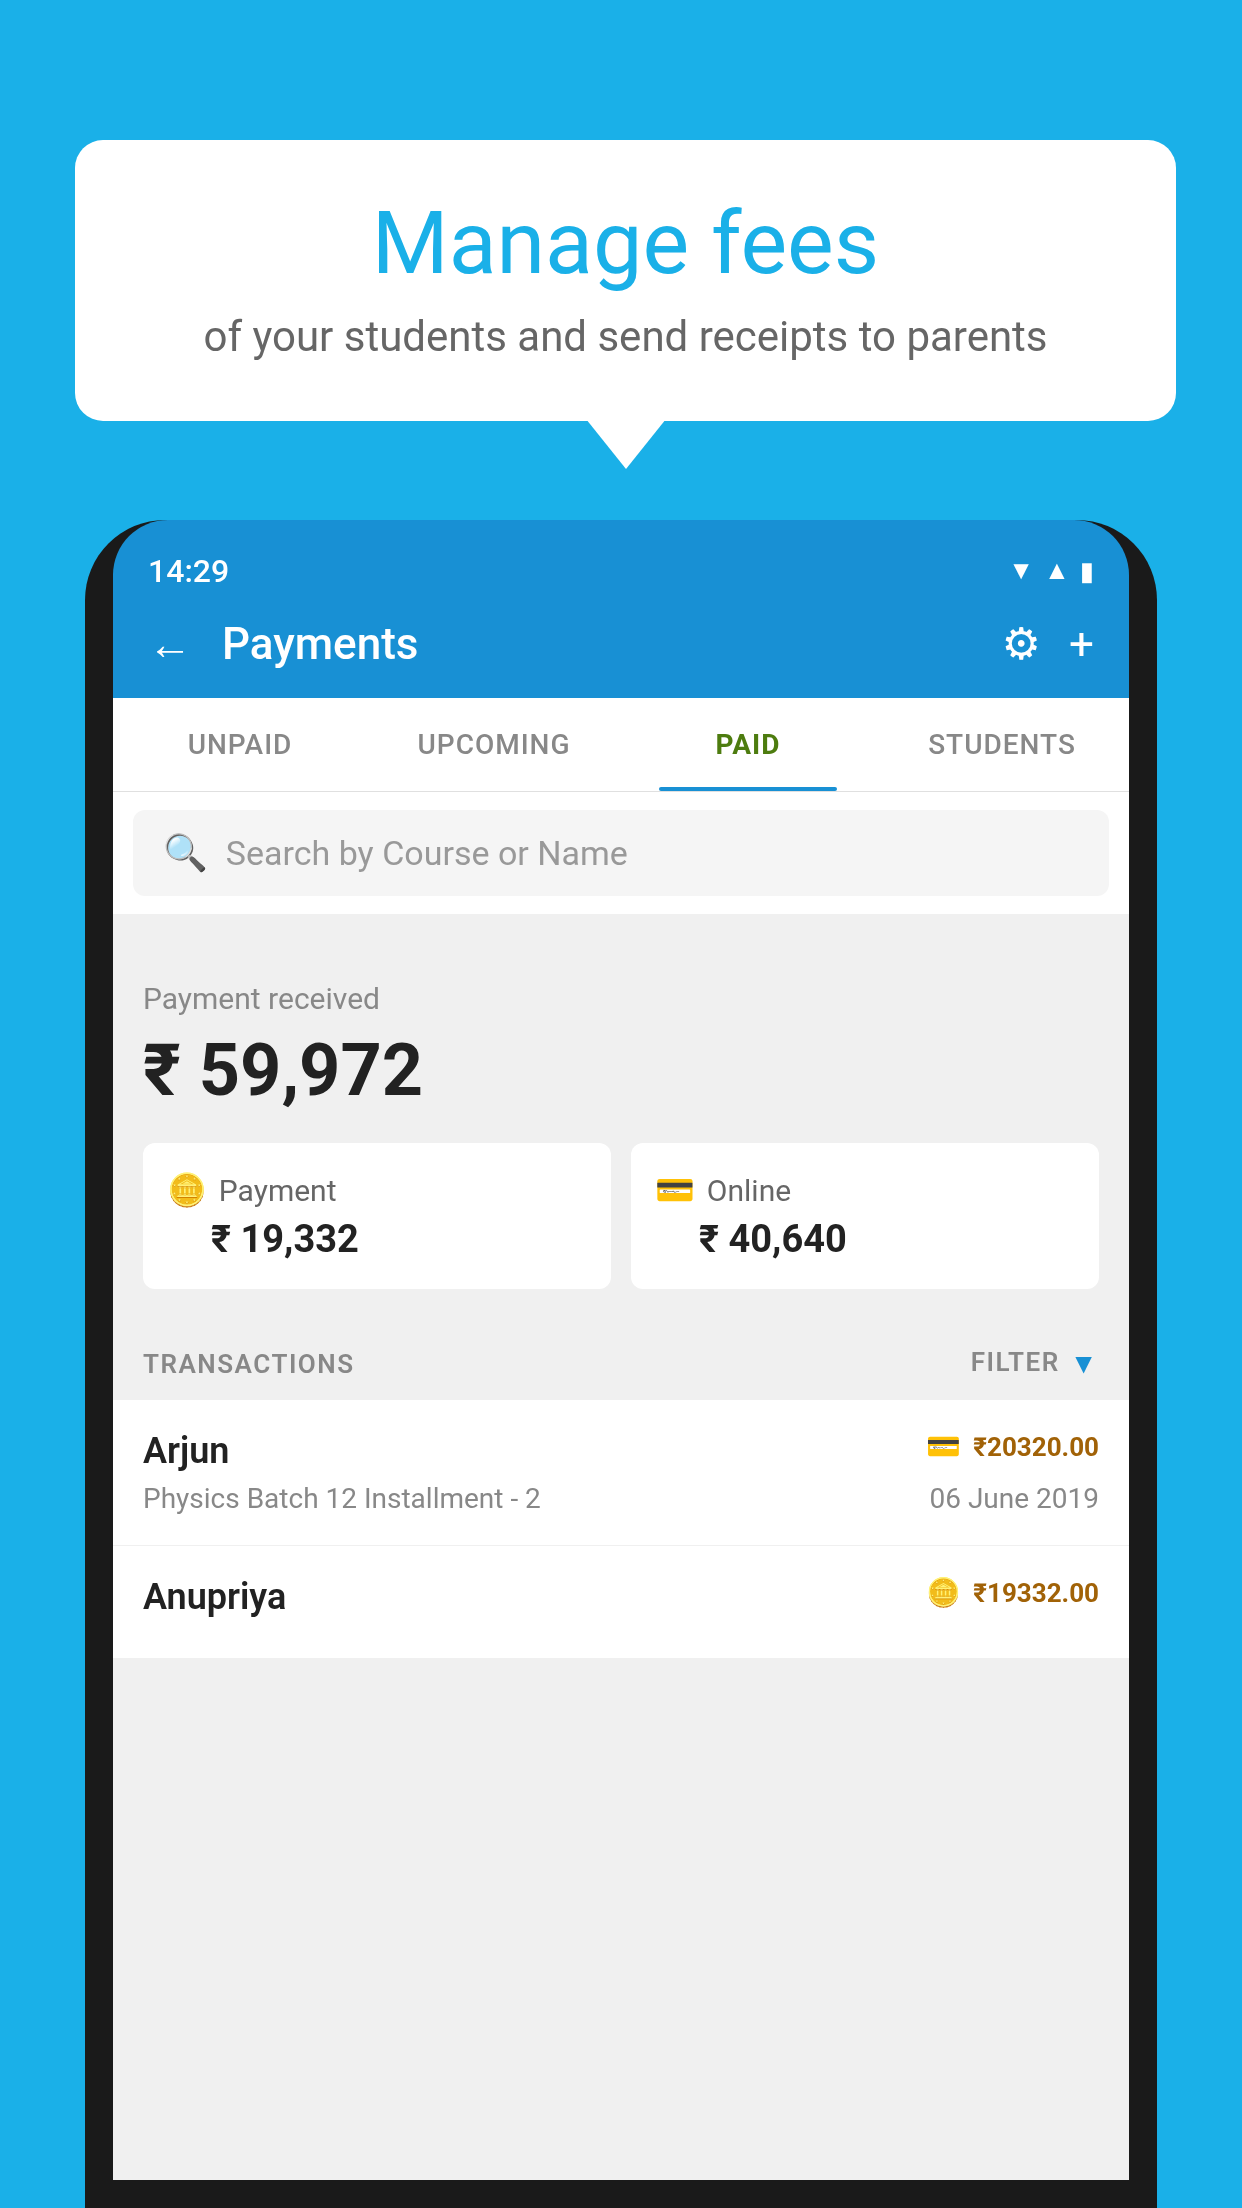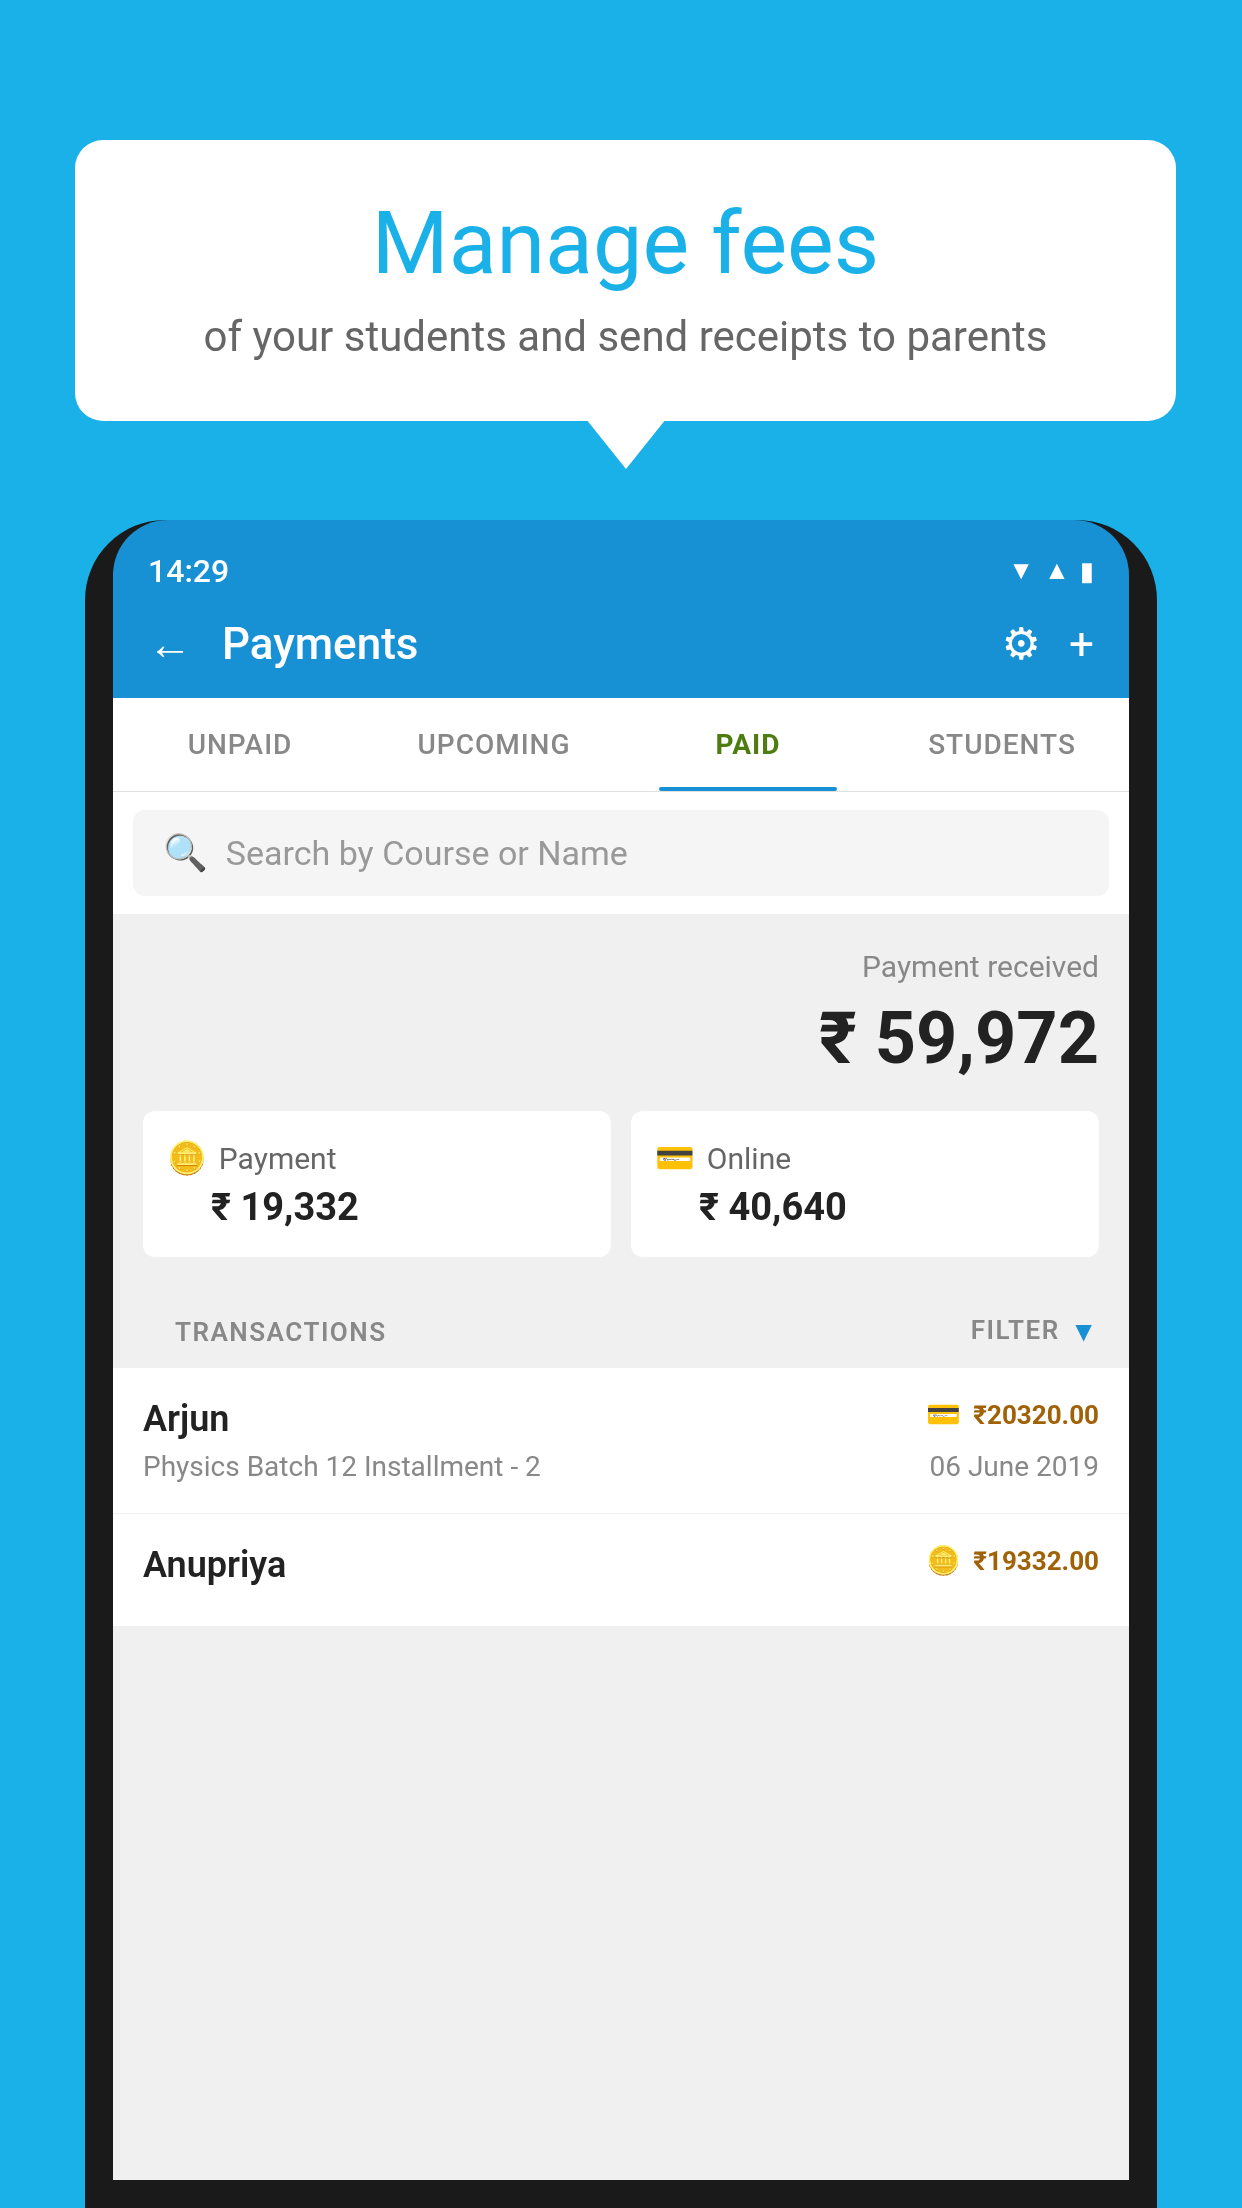--- a/index.html
+++ b/index.html
@@ -201,21 +201,22 @@
 
     .search-placeholder {
       color: #999;
       font-size: 34px;
     }
 
     
     .payment-summary {
       background: #f0f0f0;
       padding: 35px 30px 30px;
-      text-align: right;
+      text-align: left;
+      margin-top: 32px;
     }
 
     .payment-label {
       font-size: 30px;
       color: #888;
       margin-bottom: 12px;
     }
 
     .payment-amount {
       font-size: 72px;
@@ -270,21 +271,20 @@
       align-items: center;
       padding: 28px 30px 20px;
       background: #f0f0f0;
     }
 
     .transactions-label {
       font-size: 26px;
       font-weight: 600;
       color: #888;
       letter-spacing: 1.5px;
-      margin-left: 32px;
     }
 
     .filter-btn {
       display: flex;
       align-items: flex-start;
       gap: 10px;
       font-size: 26px;
       font-weight: 600;
       color: #888;
       letter-spacing: 1.5px;

